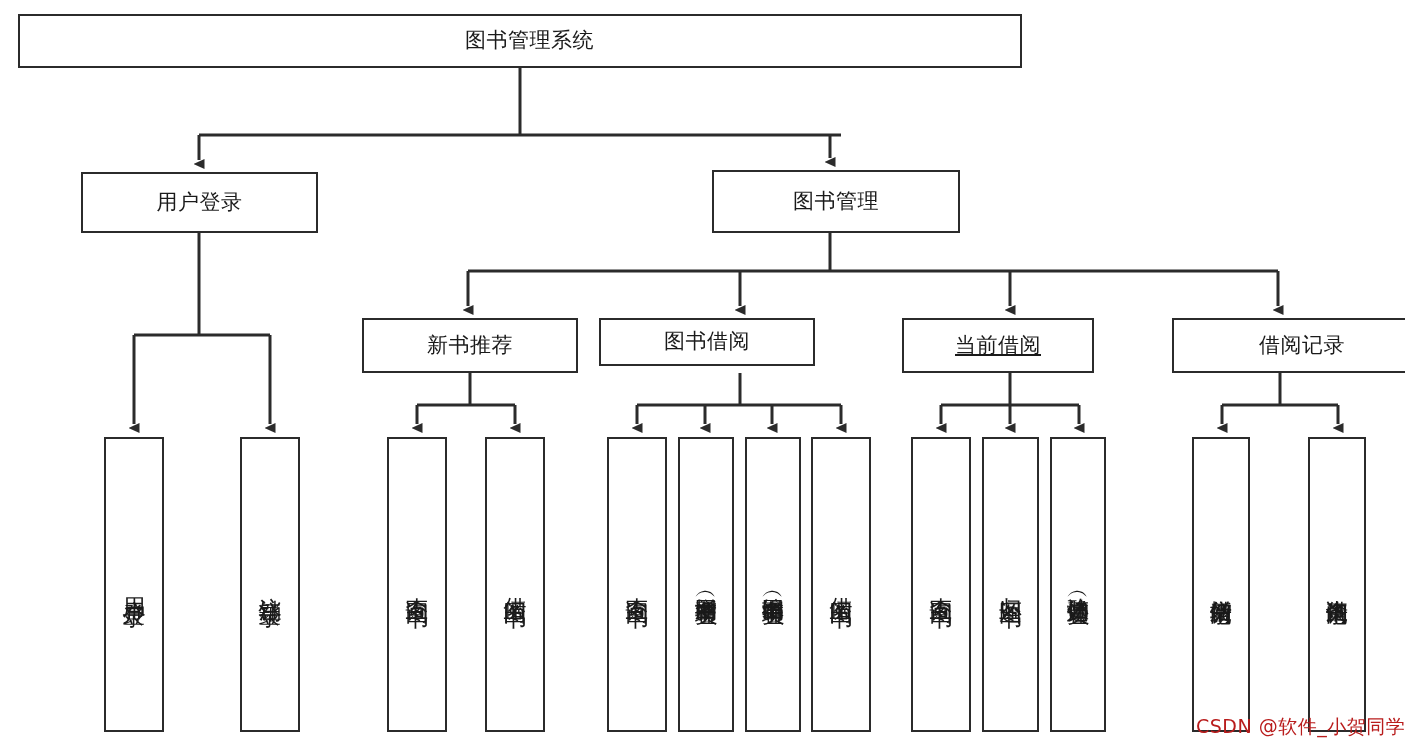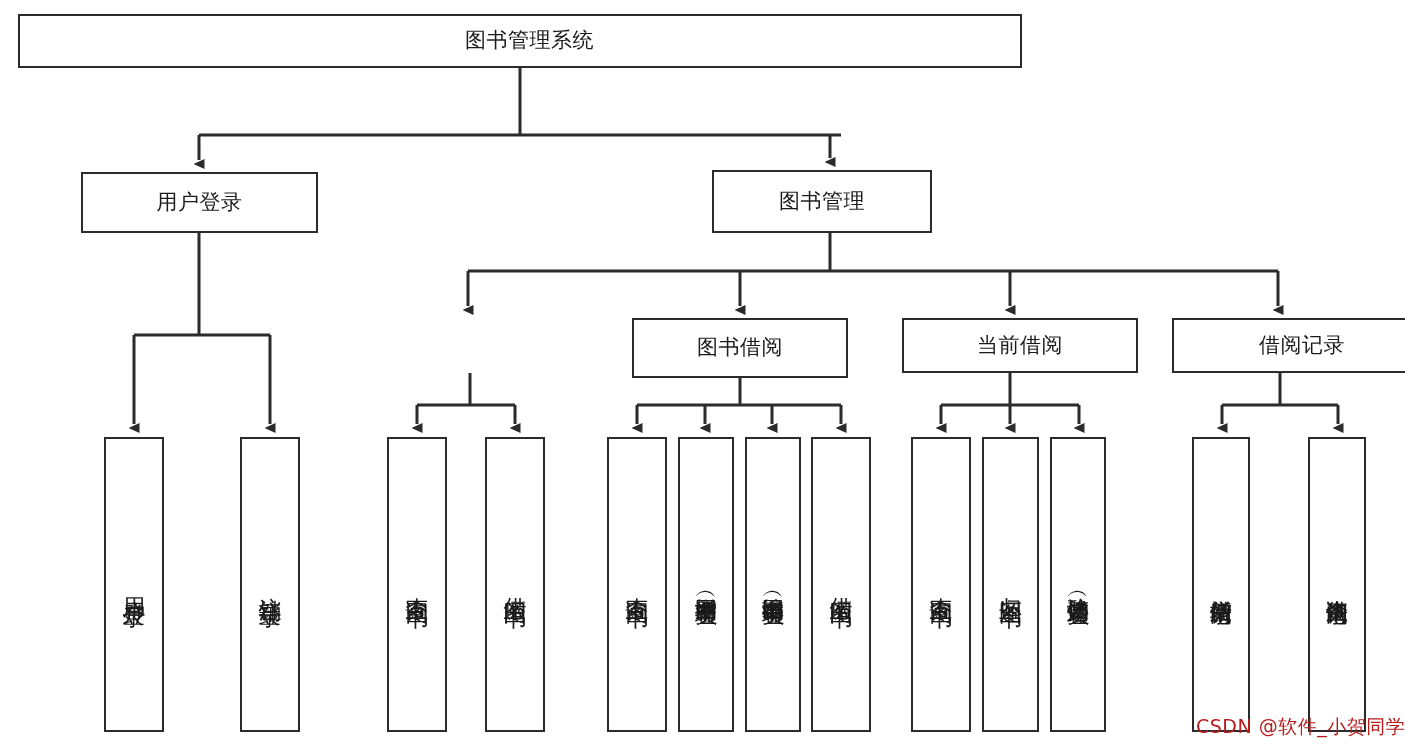--- a/index.html
+++ b/index.html
@@ -128,28 +128,31 @@
     </g>
   </svg>
 
   <div class="node root horiz" style="left:18px; top:14px; width:1004px; height:54px;padding-left:19px;">
     <span>图书管理系统</span>
   </div>
 
   <div class="node horiz" style="left:81px; top:172px; width:237px; height:61px;">
     <span>用户登录</span>
   </div>
-  <div class="node horiz" style="left:712px; top:170px; width:220px; height:63px;">
+  <div class="node horiz" style="left:712px; top:170px; width:248px; height:63px;">
     <span>图书管理</span>
   </div>
 
-  <div class="node horiz" style="left:632px; top:318px; width:216px; height:60px;">
+  <div class="node horiz" style="left:362px; top:318px; width:216px; height:55px;">
+    <span>新书推荐</span>
+  </div>
+  <div class="node horiz" style="left:599px; top:318px; width:216px; height:48px;">
     <span>图书借阅</span>
   </div>
-  <div class="node horiz" style="left:902px; top:318px; width:236px; height:55px;">
+  <div class="node horiz" style="left:902px; top:318px; width:192px; height:55px;text-decoration:underline;">
     <span>当前借阅</span>
   </div>
   <div class="node horiz" style="left:1172px; top:318px; width:260px; height:55px;">
     <span>借阅记录</span>
   </div>
 
   <div class="node leaf" style="left:104px; top:437px; width:60px; height:295px;">
     <span class="vtext">用户登录</span>
   </div>
   <div class="node leaf" style="left:240px; top:437px; width:60px; height:295px;">

